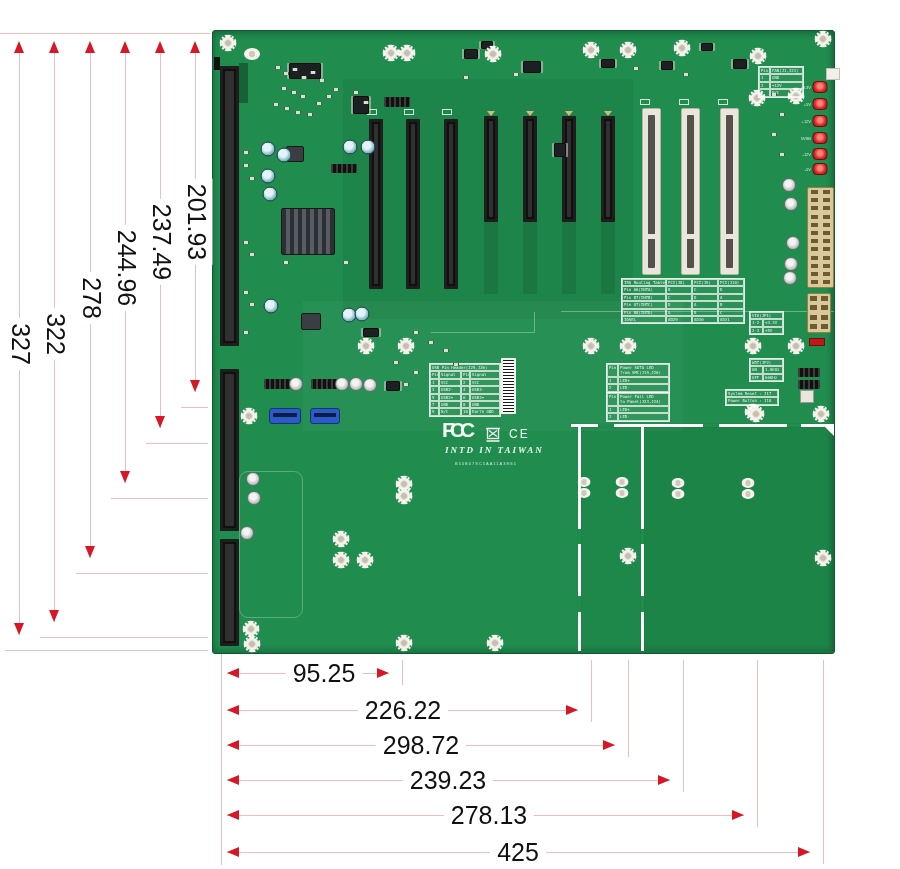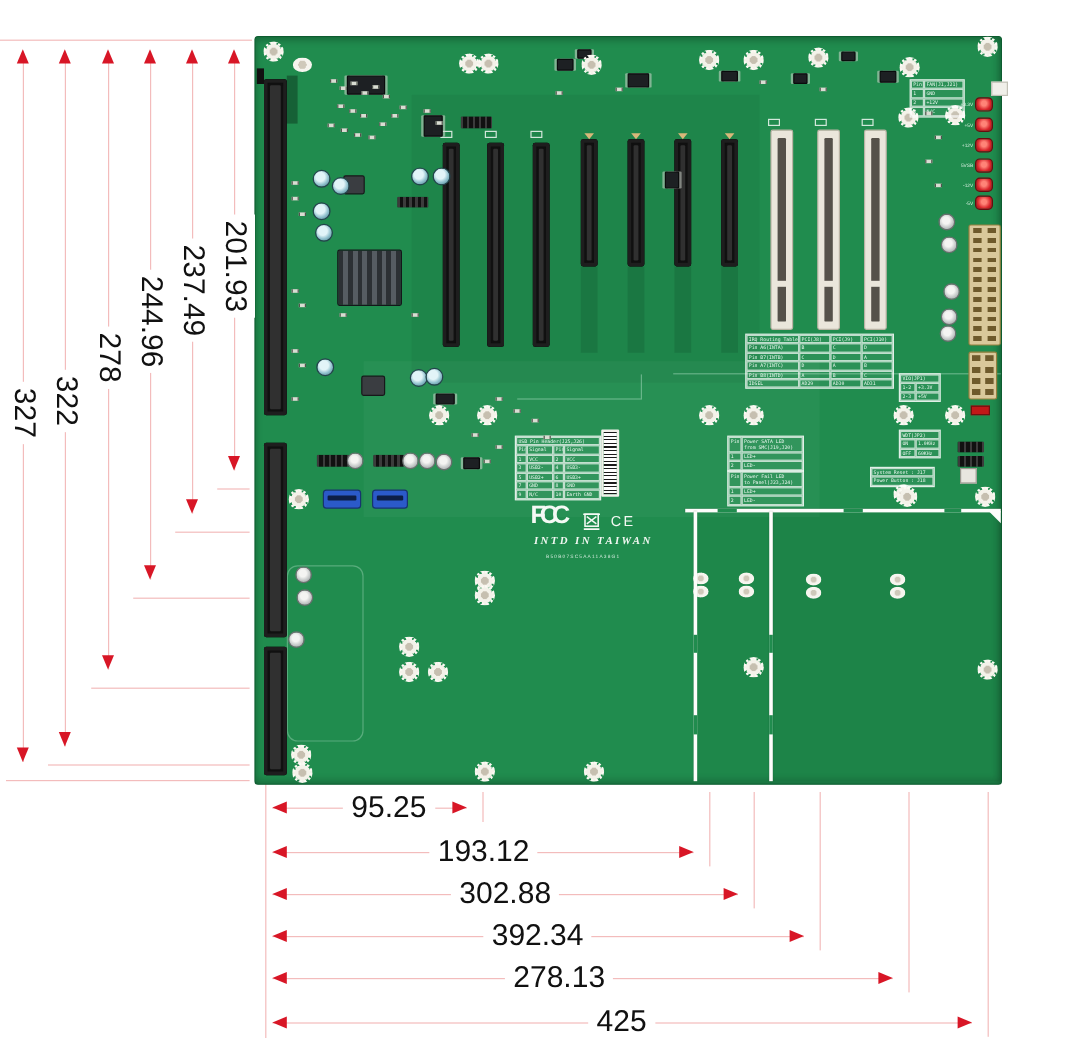--- a/index.html
+++ b/index.html
@@ -116,39 +116,39 @@
 
   <div class="dline" style="left:227px;top:673px;width:162px;height:1px;"></div>
   <div class="arr left" style="left:227px;top:668px;"></div>
   <div class="arr right" style="left:377px;top:668px;"></div>
   <span class="hlabel" style="left:308px;top:673px;margin-left:16px;">95.25</span>
   <div class="dline" style="left:402px;top:660px;width:1px;height:25px;"></div>
 
   <div class="dline" style="left:227px;top:710px;width:351px;height:1px;"></div>
   <div class="arr left" style="left:227px;top:705px;"></div>
   <div class="arr right" style="left:566px;top:705px;"></div>
-  <span class="hlabel" style="left:403px;top:710px;">193.12</span>
+  <span class="hlabel" style="left:403px;top:710px;">226.22</span>
   <div class="dline" style="left:591px;top:660px;width:1px;height:62px;"></div>
 
   <div class="dline" style="left:227px;top:745px;width:388px;height:1px;"></div>
   <div class="arr left" style="left:227px;top:740px;"></div>
   <div class="arr right" style="left:603px;top:740px;"></div>
-  <span class="hlabel" style="left:421px;top:745px;">302.88</span>
+  <span class="hlabel" style="left:421px;top:745px;">298.72</span>
   <div class="dline" style="left:628px;top:660px;width:1px;height:97px;"></div>
 
   <div class="dline" style="left:227px;top:780px;width:443px;height:1px;"></div>
   <div class="arr left" style="left:227px;top:775px;"></div>
   <div class="arr right" style="left:658px;top:775px;"></div>
-  <span class="hlabel" style="left:448px;top:780px;">392.34</span>
+  <span class="hlabel" style="left:448px;top:780px;">239.23</span>
   <div class="dline" style="left:683px;top:660px;width:1px;height:132px;"></div>
 
   <div class="dline" style="left:227px;top:815px;width:517px;height:1px;"></div>
   <div class="arr left" style="left:227px;top:810px;"></div>
   <div class="arr right" style="left:732px;top:810px;"></div>
-  <span class="hlabel" style="left:466px;top:815px;">278.13</span>
+  <span class="hlabel" style="left:489px;top:815px;">278.13</span>
   <div class="dline" style="left:757px;top:660px;width:1px;height:167px;"></div>
 
   <div class="dline" style="left:227px;top:852px;width:583px;height:1px;"></div>
   <div class="arr left" style="left:227px;top:847px;"></div>
   <div class="arr right" style="left:798px;top:847px;"></div>
   <span class="hlabel" style="left:518px;top:852px;">425</span>
   <div class="dline" style="left:823px;top:660px;width:1px;height:204px;"></div>
 
   <div class="board">
 

